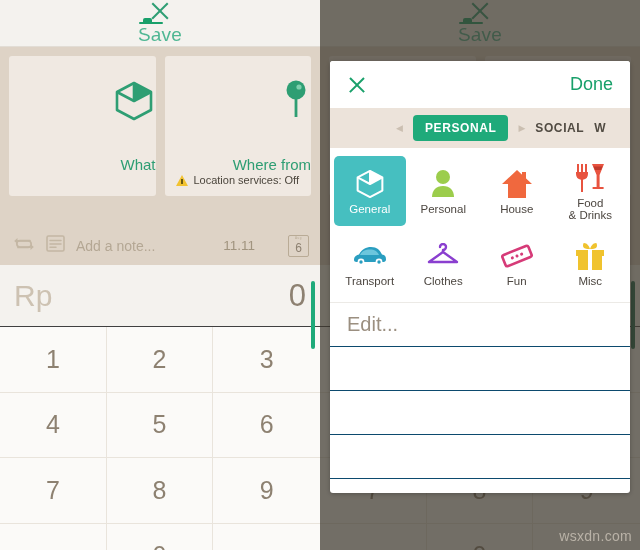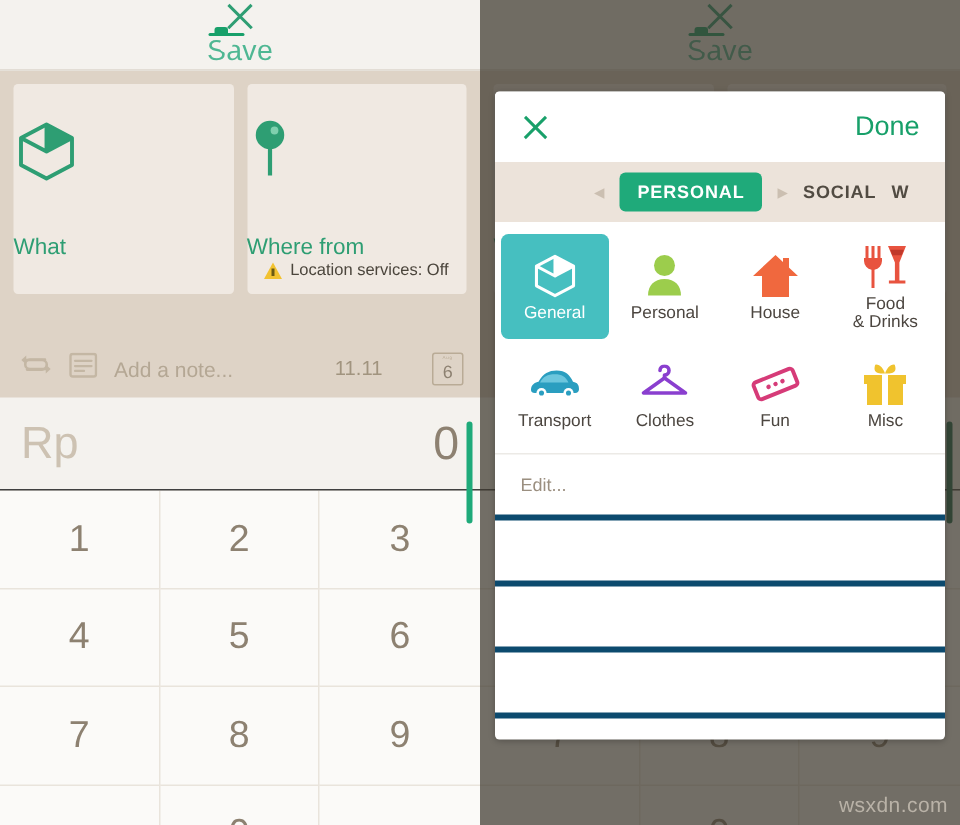--- a/index.html
+++ b/index.html
@@ -85,21 +85,21 @@
     gap: 9px;
     height: 140px;
   }
   .card {
     background: #f0e9e2;
     border-radius: 3px;
     flex: 1 1 0;
     position: relative;
     display: flex;
     flex-direction: column;
-    align-items: flex-start;
+    align-items: flex-end;
     justify-content: center;
     gap: 24px;
   }
   .card .card-label {
     font-size: 15px;
     color: #2e9e73;
     margin-top: 9px;
   }
   .box-icon svg, .pin-icon svg { display: block; }
   .loc-warn {
@@ -317,25 +317,25 @@
   }
   .cat.selected .cat-label { color: #ffffff; }
   .cat .glyph { height: 33px; display: flex; align-items: center; justify-content: center; }
 
   .list {
     border-top: 1px solid #eceae6;
     flex: 1 1 auto;
   }
   .list-row {
     height: 44px;
-    border-bottom: 4px solid #0c4a6e;
+    border-bottom: 1px solid #0c4a6e;
     display: flex;
     align-items: center;
     padding: 0 17px;
-    font-size: 12px;
+    font-size: 20px;
     color: #9b8f80;
   }
 
   .watermark {
     position: absolute;
     z-index: 20;
     right: 8px; bottom: 6px;
     font-size: 14px;
     color: #b9b2a7;
     letter-spacing: .3px;

